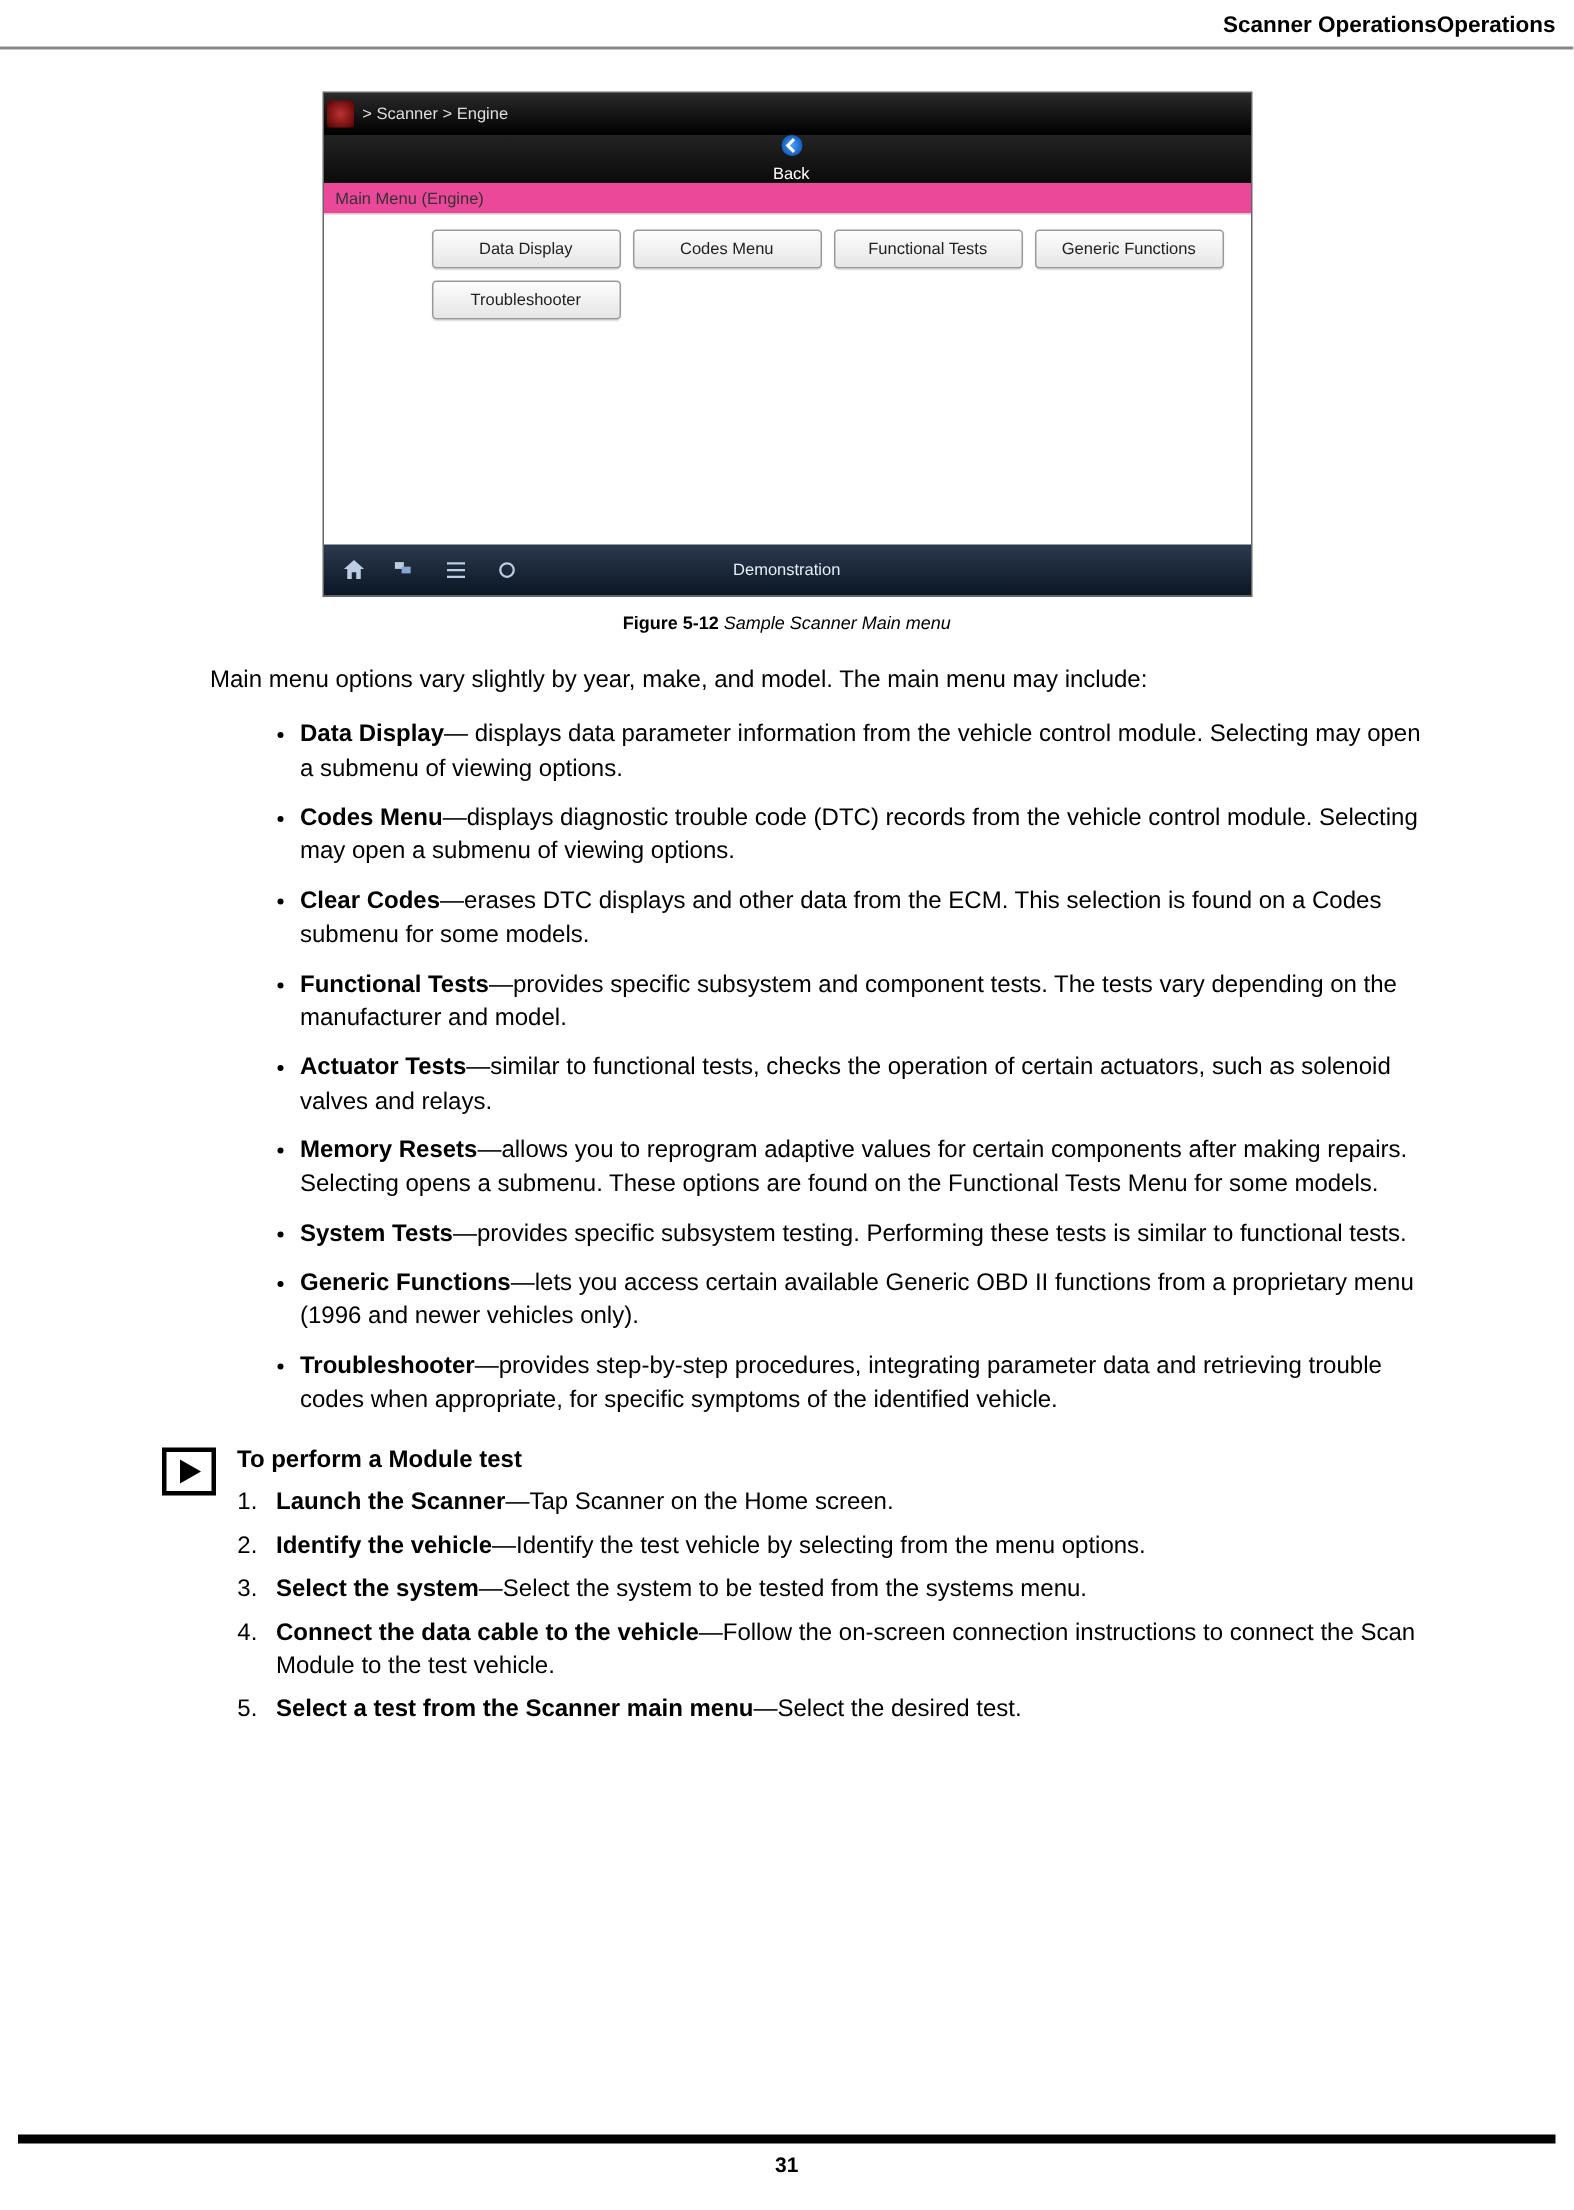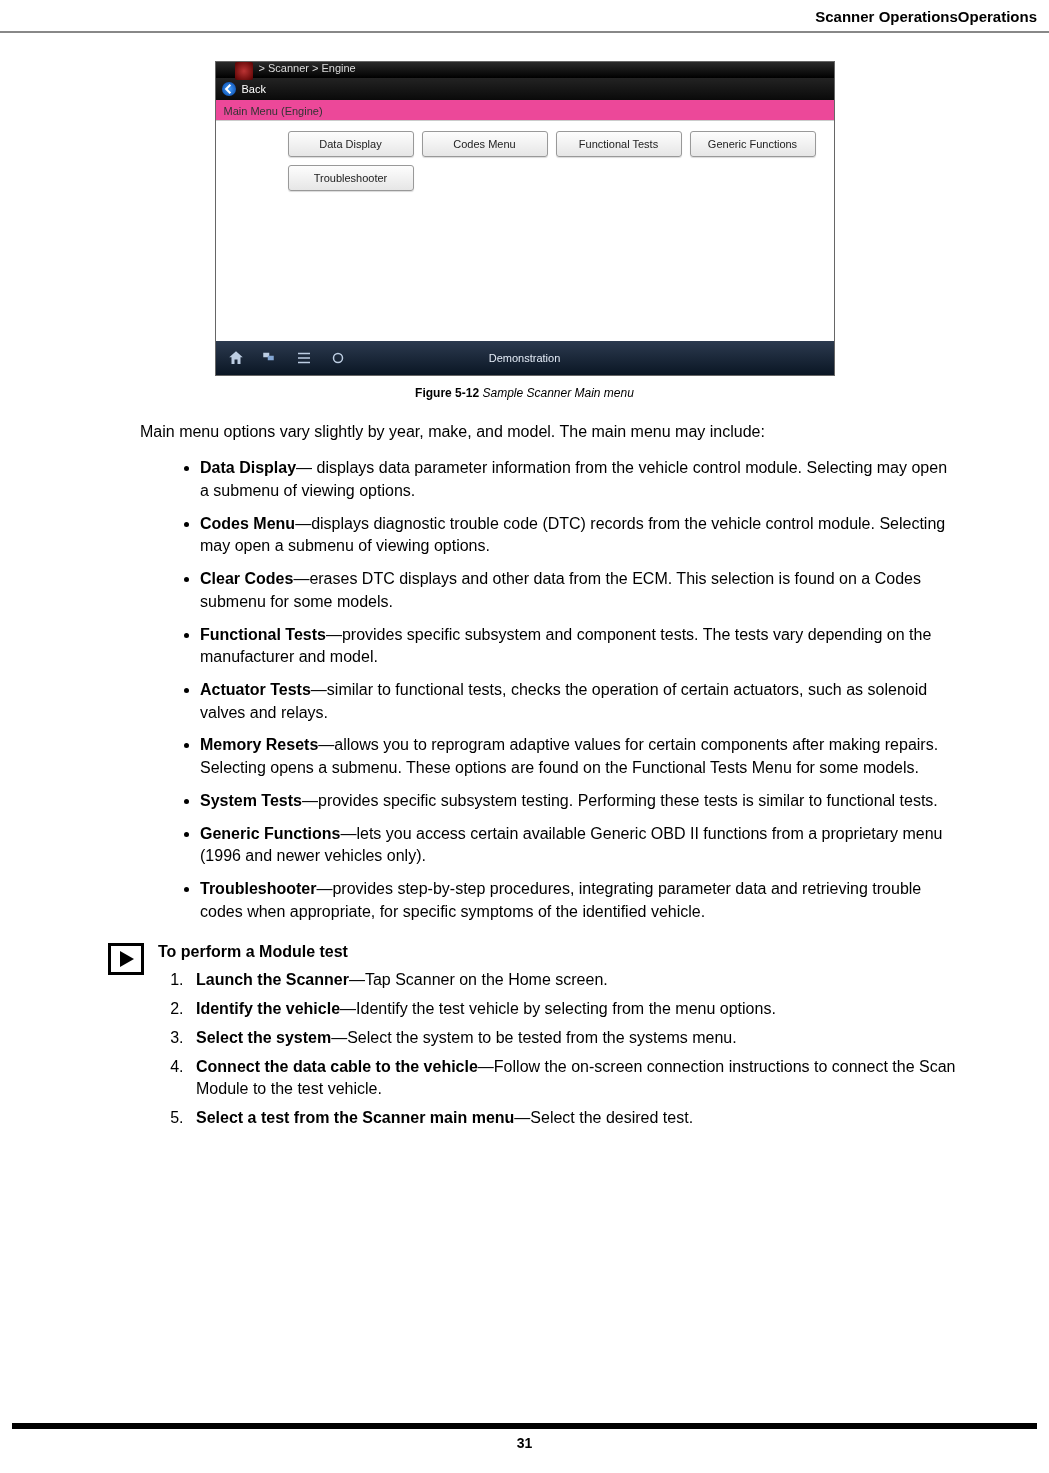--- a/index.html
+++ b/index.html
@@ -26,43 +26,45 @@
     width: 620px;
     margin: 0 auto;
   }
   .device-screen {
     width: 620px;
     border: 1px solid #666;
     background: #fff;
     position: relative;
   }
   .topbar {
-    height: 16px;
+    height: 28px;
     background: linear-gradient(#2a2a2a,#000);
     display: flex;
+    align-items: center;
     color: #ddd;
     font-size: 11px;
-    padding-left: 19px;
+    padding-left: 2px;
     gap: 6px;
   }
   .top-icon {
     width: 18px; height: 18px;
     background: radial-gradient(circle,#b33,#500);
     border-radius: 2px;
     display:inline-block;
   }
   .backbar {
-    height: 22px;
+    height: 32px;
     background: linear-gradient(#232323,#0a0a0a);
     display: flex;
     align-items: center;
     color: #fff;
     font-size: 11px;
     padding-left: 6px;
     gap: 6px;
+    flex-direction: column;
   }
   .back-circle {
     width:14px;height:14px;border-radius:50%;
     background: radial-gradient(circle,#46a0ff,#0040a0);
     display:flex;align-items:center;justify-content:center;
     color:#fff;font-size:10px;line-height:1;
   }
   .menu-title {
     font-size: 11px;
     color: #333;
@@ -142,21 +144,21 @@
     border:3px solid #000;
     display:flex;align-items:center;justify-content:center;
     margin-left:58px;
     flex-shrink:0;
   }
   .play-icon svg{width:20px;height:20px;}
   .proc-body{flex:1;padding-right:40px;}
   .proc-title{font-size:16px;font-weight:bold;margin-bottom:8px;}
   ol.steps{
     list-style:decimal;
-    margin-left:30px;
+    margin-left:18px;
     font-size:16px;
     line-height:1.42;
   }
   ol.steps li{margin-bottom:6px;padding-left:8px;}
   ol.steps b{font-weight:bold;}
   .page-footer{
     position:absolute;
     bottom:22px;left:0;right:0;
     text-align:center;
     font-size:14px;font-weight:bold;

